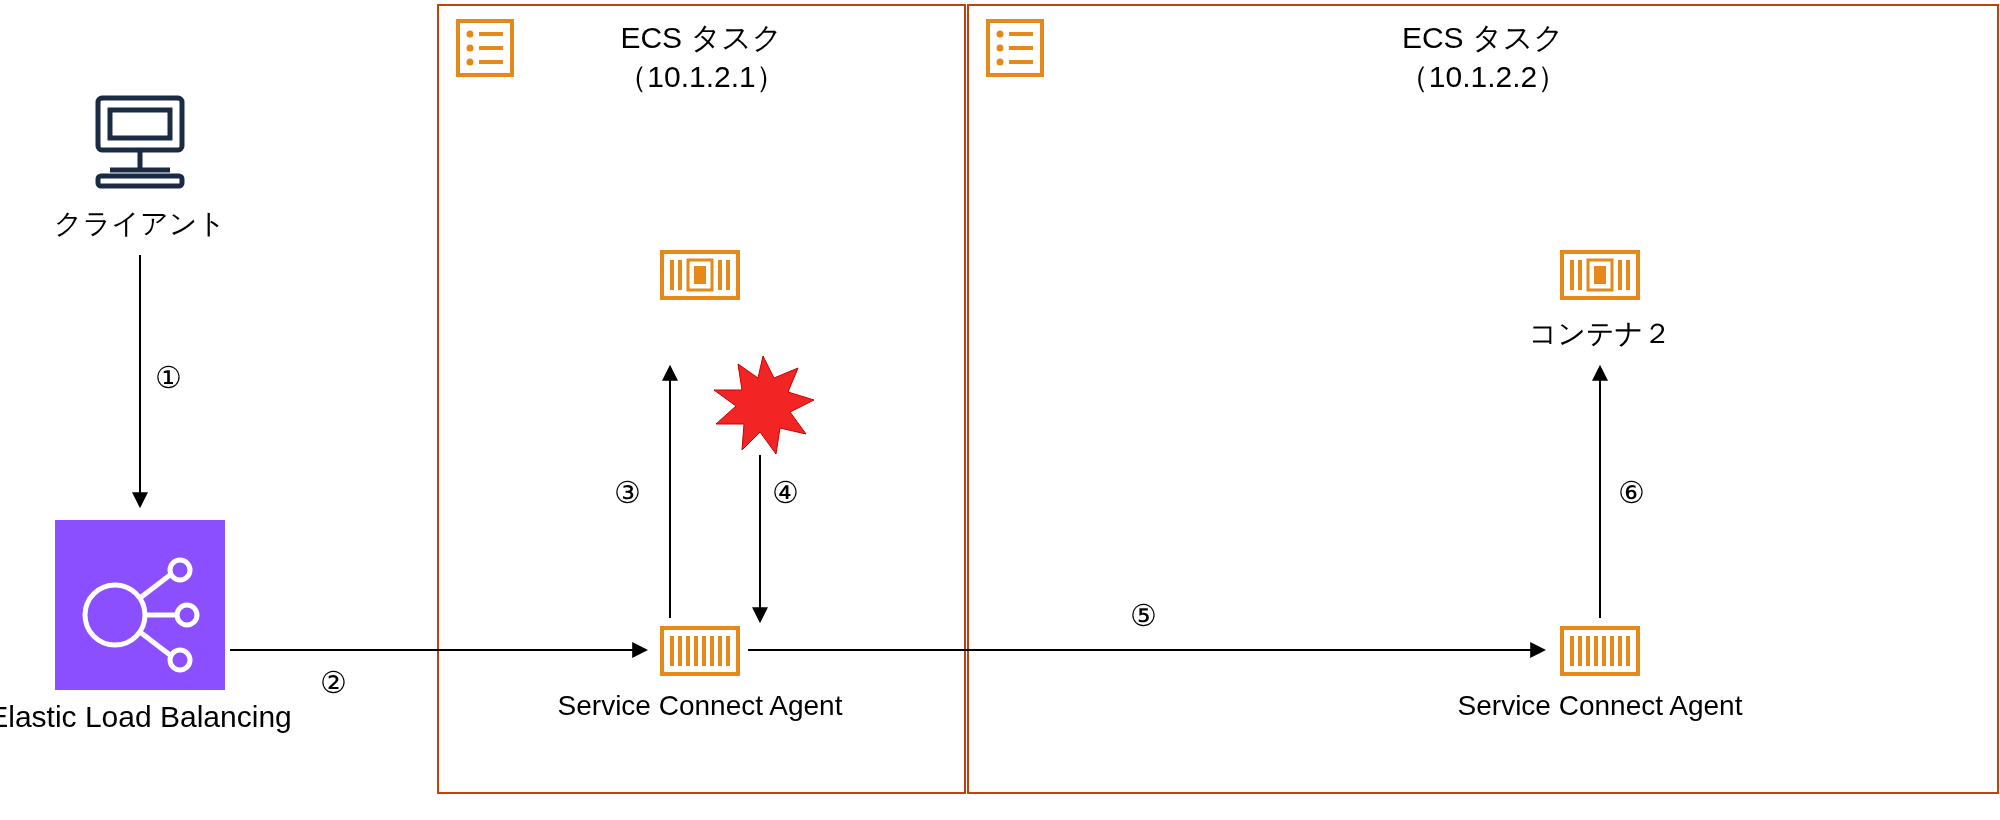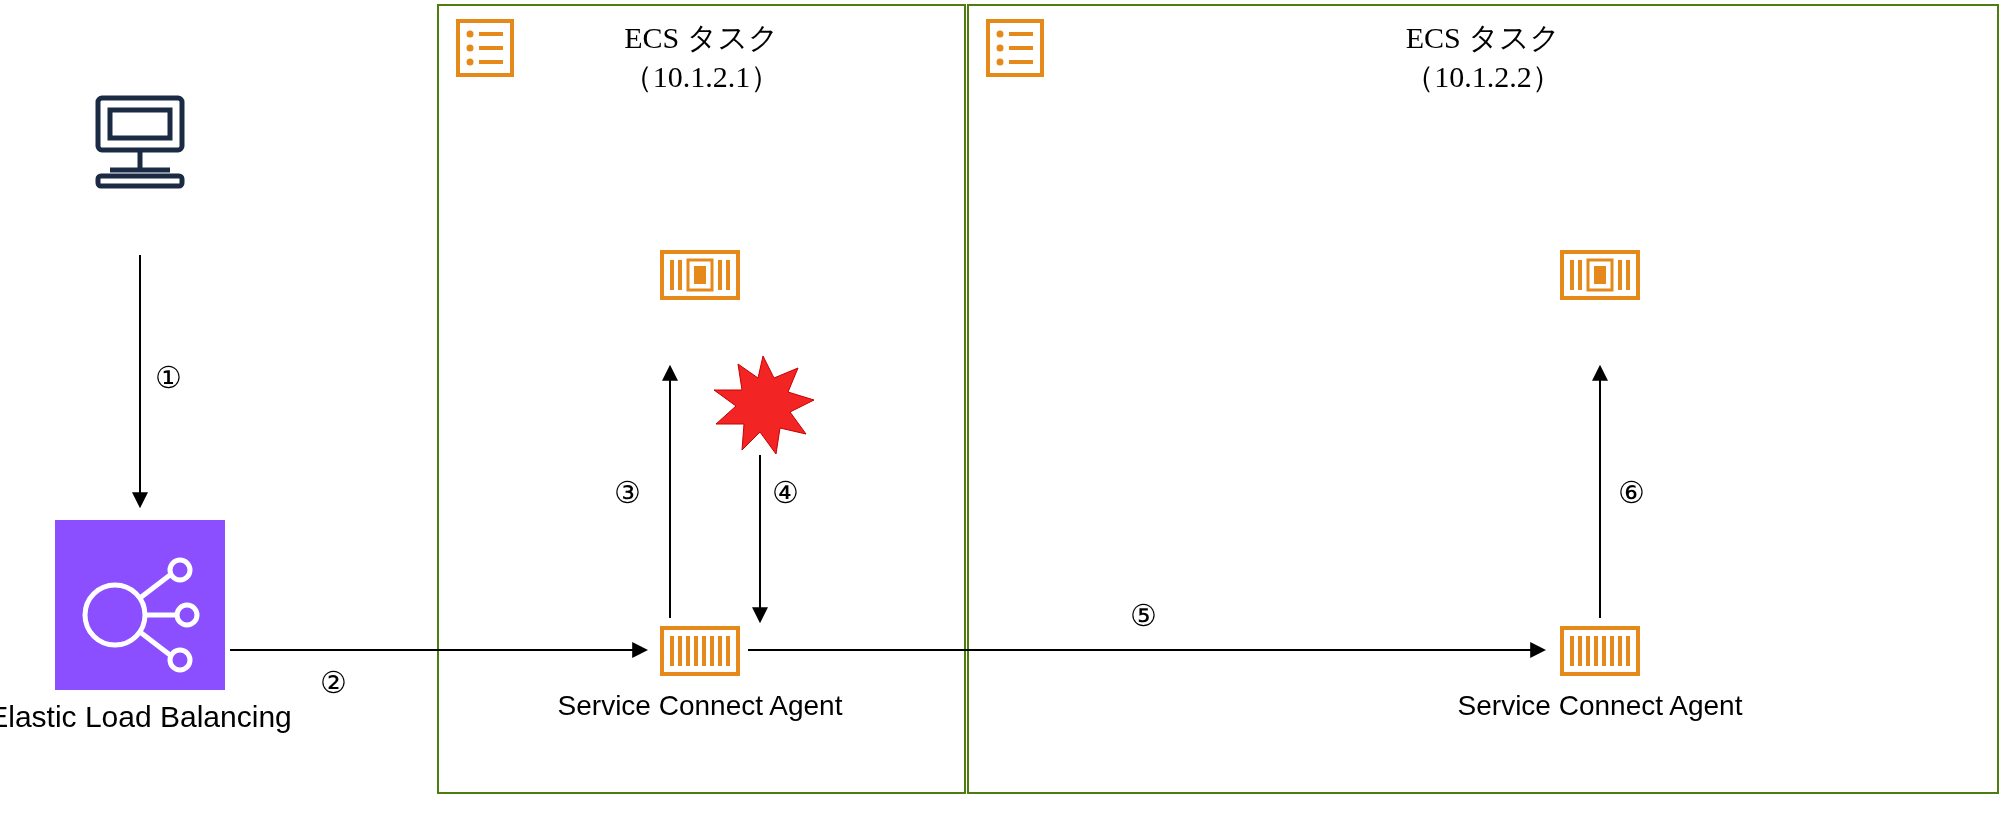--- a/index.html
+++ b/index.html
@@ -15,23 +15,22 @@
   }
   .abs { position: absolute; }
   .label {
     font-size: 28px;
     color: #000;
     text-align: center;
     white-space: nowrap;
   }
   .label.big { font-size: 30px; }
   .task-box {
-    border: 2px solid #4d7c0f;
+    border: 2px solid #c2410c;
     background: transparent;
-    font-family: Liberation Serif, serif;
   }
   .task-title {
     font-size: 30px;
     text-align: center;
     color: #000;
     line-height: 1.3;
     position: absolute;
     width: 100%;
   }
 </style>
@@ -40,20 +39,21 @@
 
 <div id="canvas">
 
   <svg class="abs" style="left:80px; top:92px;" width="120" height="100" viewBox="0 0 120 100">
     <rect x="18" y="6" width="84" height="52" rx="4" fill="none" stroke="#1B2B44" stroke-width="5"></rect>
     <rect x="30" y="18" width="60" height="28" fill="none" stroke="#1B2B44" stroke-width="5"></rect>
     <line x1="60" y1="58" x2="60" y2="76" stroke="#1B2B44" stroke-width="5"></line>
     <line x1="30" y1="78" x2="90" y2="78" stroke="#1B2B44" stroke-width="5"></line>
     <rect x="18" y="84" width="84" height="10" rx="3" fill="none" stroke="#1B2B44" stroke-width="5"></rect>
   </svg>
+  <div class="abs label" style="left:40px; top:205px; width:200px;">クライアント</div>
 
   <svg class="abs" style="left:130px; top:255px;" width="20" height="260" viewBox="0 0 20 260">
     <defs>
       <marker id="ah1" viewBox="0 0 10 10" refX="8" refY="5" markerWidth="8" markerHeight="8" orient="auto">
         <path d="M0,0 L10,5 L0,10 Z" fill="#000"></path>
       </marker>
     </defs>
     <line x1="10" y1="0" x2="10" y2="250" stroke="#000" stroke-width="2" marker-end="url(#ah1)"></line>
   </svg>
   <div class="abs label" style="left:155px; top:360px; font-size:30px;">①</div>
@@ -164,20 +164,21 @@
 
   <svg class="abs" style="left:1560px; top:250px;" width="80" height="50" viewBox="0 0 80 50">
     <rect x="2" y="2" width="76" height="46" fill="none" stroke="#E58A1A" stroke-width="4"></rect>
     <line x1="12" y1="10" x2="12" y2="40" stroke="#E58A1A" stroke-width="4"></line>
     <line x1="20" y1="10" x2="20" y2="40" stroke="#E58A1A" stroke-width="4"></line>
     <line x1="60" y1="10" x2="60" y2="40" stroke="#E58A1A" stroke-width="4"></line>
     <line x1="68" y1="10" x2="68" y2="40" stroke="#E58A1A" stroke-width="4"></line>
     <rect x="28" y="10" width="24" height="30" fill="none" stroke="#E58A1A" stroke-width="3"></rect>
     <rect x="34" y="16" width="12" height="18" fill="#E58A1A"></rect>
   </svg>
+  <div class="abs label" style="left:1500px; top:315px; width:200px;">コンテナ２</div>
 
   <svg class="abs" style="left:1560px; top:626px;" width="80" height="50" viewBox="0 0 80 50">
     <rect x="2" y="2" width="76" height="46" fill="none" stroke="#E58A1A" stroke-width="4"></rect>
     <line x1="12" y1="10" x2="12" y2="40" stroke="#E58A1A" stroke-width="4"></line>
     <line x1="20" y1="10" x2="20" y2="40" stroke="#E58A1A" stroke-width="4"></line>
     <line x1="28" y1="10" x2="28" y2="40" stroke="#E58A1A" stroke-width="4"></line>
     <line x1="36" y1="10" x2="36" y2="40" stroke="#E58A1A" stroke-width="4"></line>
     <line x1="44" y1="10" x2="44" y2="40" stroke="#E58A1A" stroke-width="4"></line>
     <line x1="52" y1="10" x2="52" y2="40" stroke="#E58A1A" stroke-width="4"></line>
     <line x1="60" y1="10" x2="60" y2="40" stroke="#E58A1A" stroke-width="4"></line>

